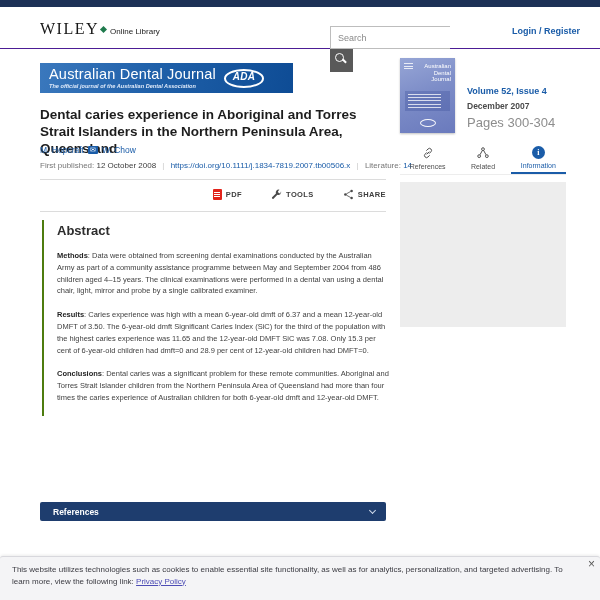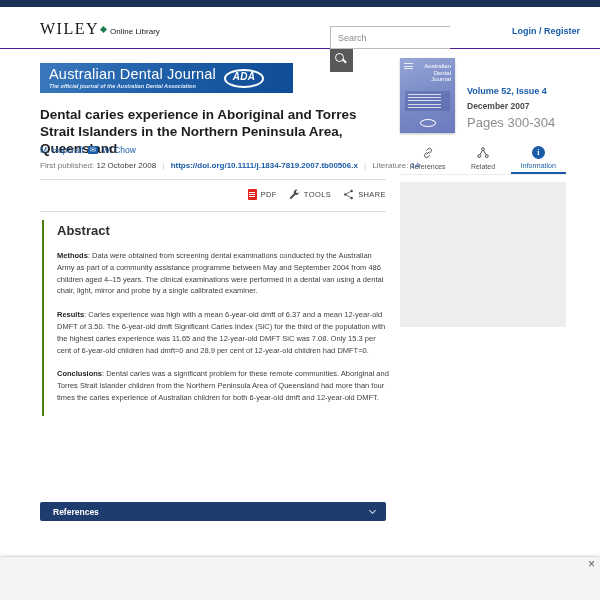--- a/index.html
+++ b/index.html
@@ -31,28 +31,28 @@
 
   
   .title { position:absolute; left:40px; top:106px; width:352px; font-size:13.5px; line-height:17px; font-weight:700; color:#1d1d1d; }
   .authors { position:absolute; left:40px; top:145px; font-size:8.5px; color:#1a5ca8; display:flex; align-items:center; gap:4px; }
   .authors a { color:#1a5ca8; text-decoration:none; cursor:pointer; }
   .env { display:inline-flex; width:10px; height:8px; background:#1a5ca8; border-radius:1px; color:#fff; font-size:7px; line-height:8px; align-items:center; justify-content:center; cursor:pointer; }
   .env::before { content:"✉"; }
   .pubrow { position:absolute; left:40px; top:161px; font-size:8px; color:#767676; white-space:nowrap; }
   .pubrow .dark { color:#3d3d3d; }
   .pubrow .sep { color:#c9c9c9; margin:0 4px; }
-  .doi { color:#1a5ca8; font-weight:700; text-decoration:none; cursor:pointer; }
+  .doi { color:#1a5ca8; font-weight:400; text-decoration:none; cursor:pointer; }
   .cit { color:#1a5ca8; text-decoration:none; cursor:pointer; }
 
   .rule { position:absolute; left:40px; width:346px; height:1px; background:#dcdcdc; }
   .r1 { top:179px; } .r2 { top:211px; }
 
   
-  .actionsrow { position:absolute; top:189px; left:40px; width:346px; display:flex; justify-content:flex-end; gap:12px; }
+  .actionsrow { position:absolute; top:189px; left:40px; width:346px; display:flex; justify-content:flex-end; gap:29px;font-weight:bold; }
   .act { display:flex; align-items:center; gap:4px; font-size:7.5px; letter-spacing:.4px; color:#3d3d3d; text-decoration:none; cursor:pointer; }
   .pdficon { width:9px; height:11px; background:#e2231a; border-radius:1px; position:relative; display:inline-block; }
   .pdficon::before { content:""; position:absolute; left:1.5px; top:3px; width:6px; height:1px; background:#fff; box-shadow:0 2px 0 #fff, 0 4px 0 #fff; }
   .act svg { width:11px; height:11px; }
 
   
   .abstract { position:absolute; left:42px; top:220px; width:344px; border-left:2px solid #4d7c0f; padding:3px 0 0 13px; }
   .abstract h2 { font-size:13px; font-weight:600; color:#2d2d2d; margin-bottom:12px; }
   .abstract p { font-size:7.5px; line-height:11.8px; color:#3f3f3f; margin-bottom:12px; width:332px; }
   .abstract p b { color:#1f1f1f; }
@@ -225,15 +225,16 @@
     <div class="tab active">
       <span class="info-ic">i</span>
       <span class="tlabel">Information</span>
     </div>
   </div>
 
   <div class="panel"></div>
 
   <div class="cookie">
     <button class="x">×</button>
+    <p><span>This website utilizes technologies such as cookies to enable essential site functionality, as well as for analytics, personalization, and targeted advertising. To learn more, view the following link: </span><a>Privacy Policy</a></p>
   </div>
 
 </div>
 
 </body></html>

